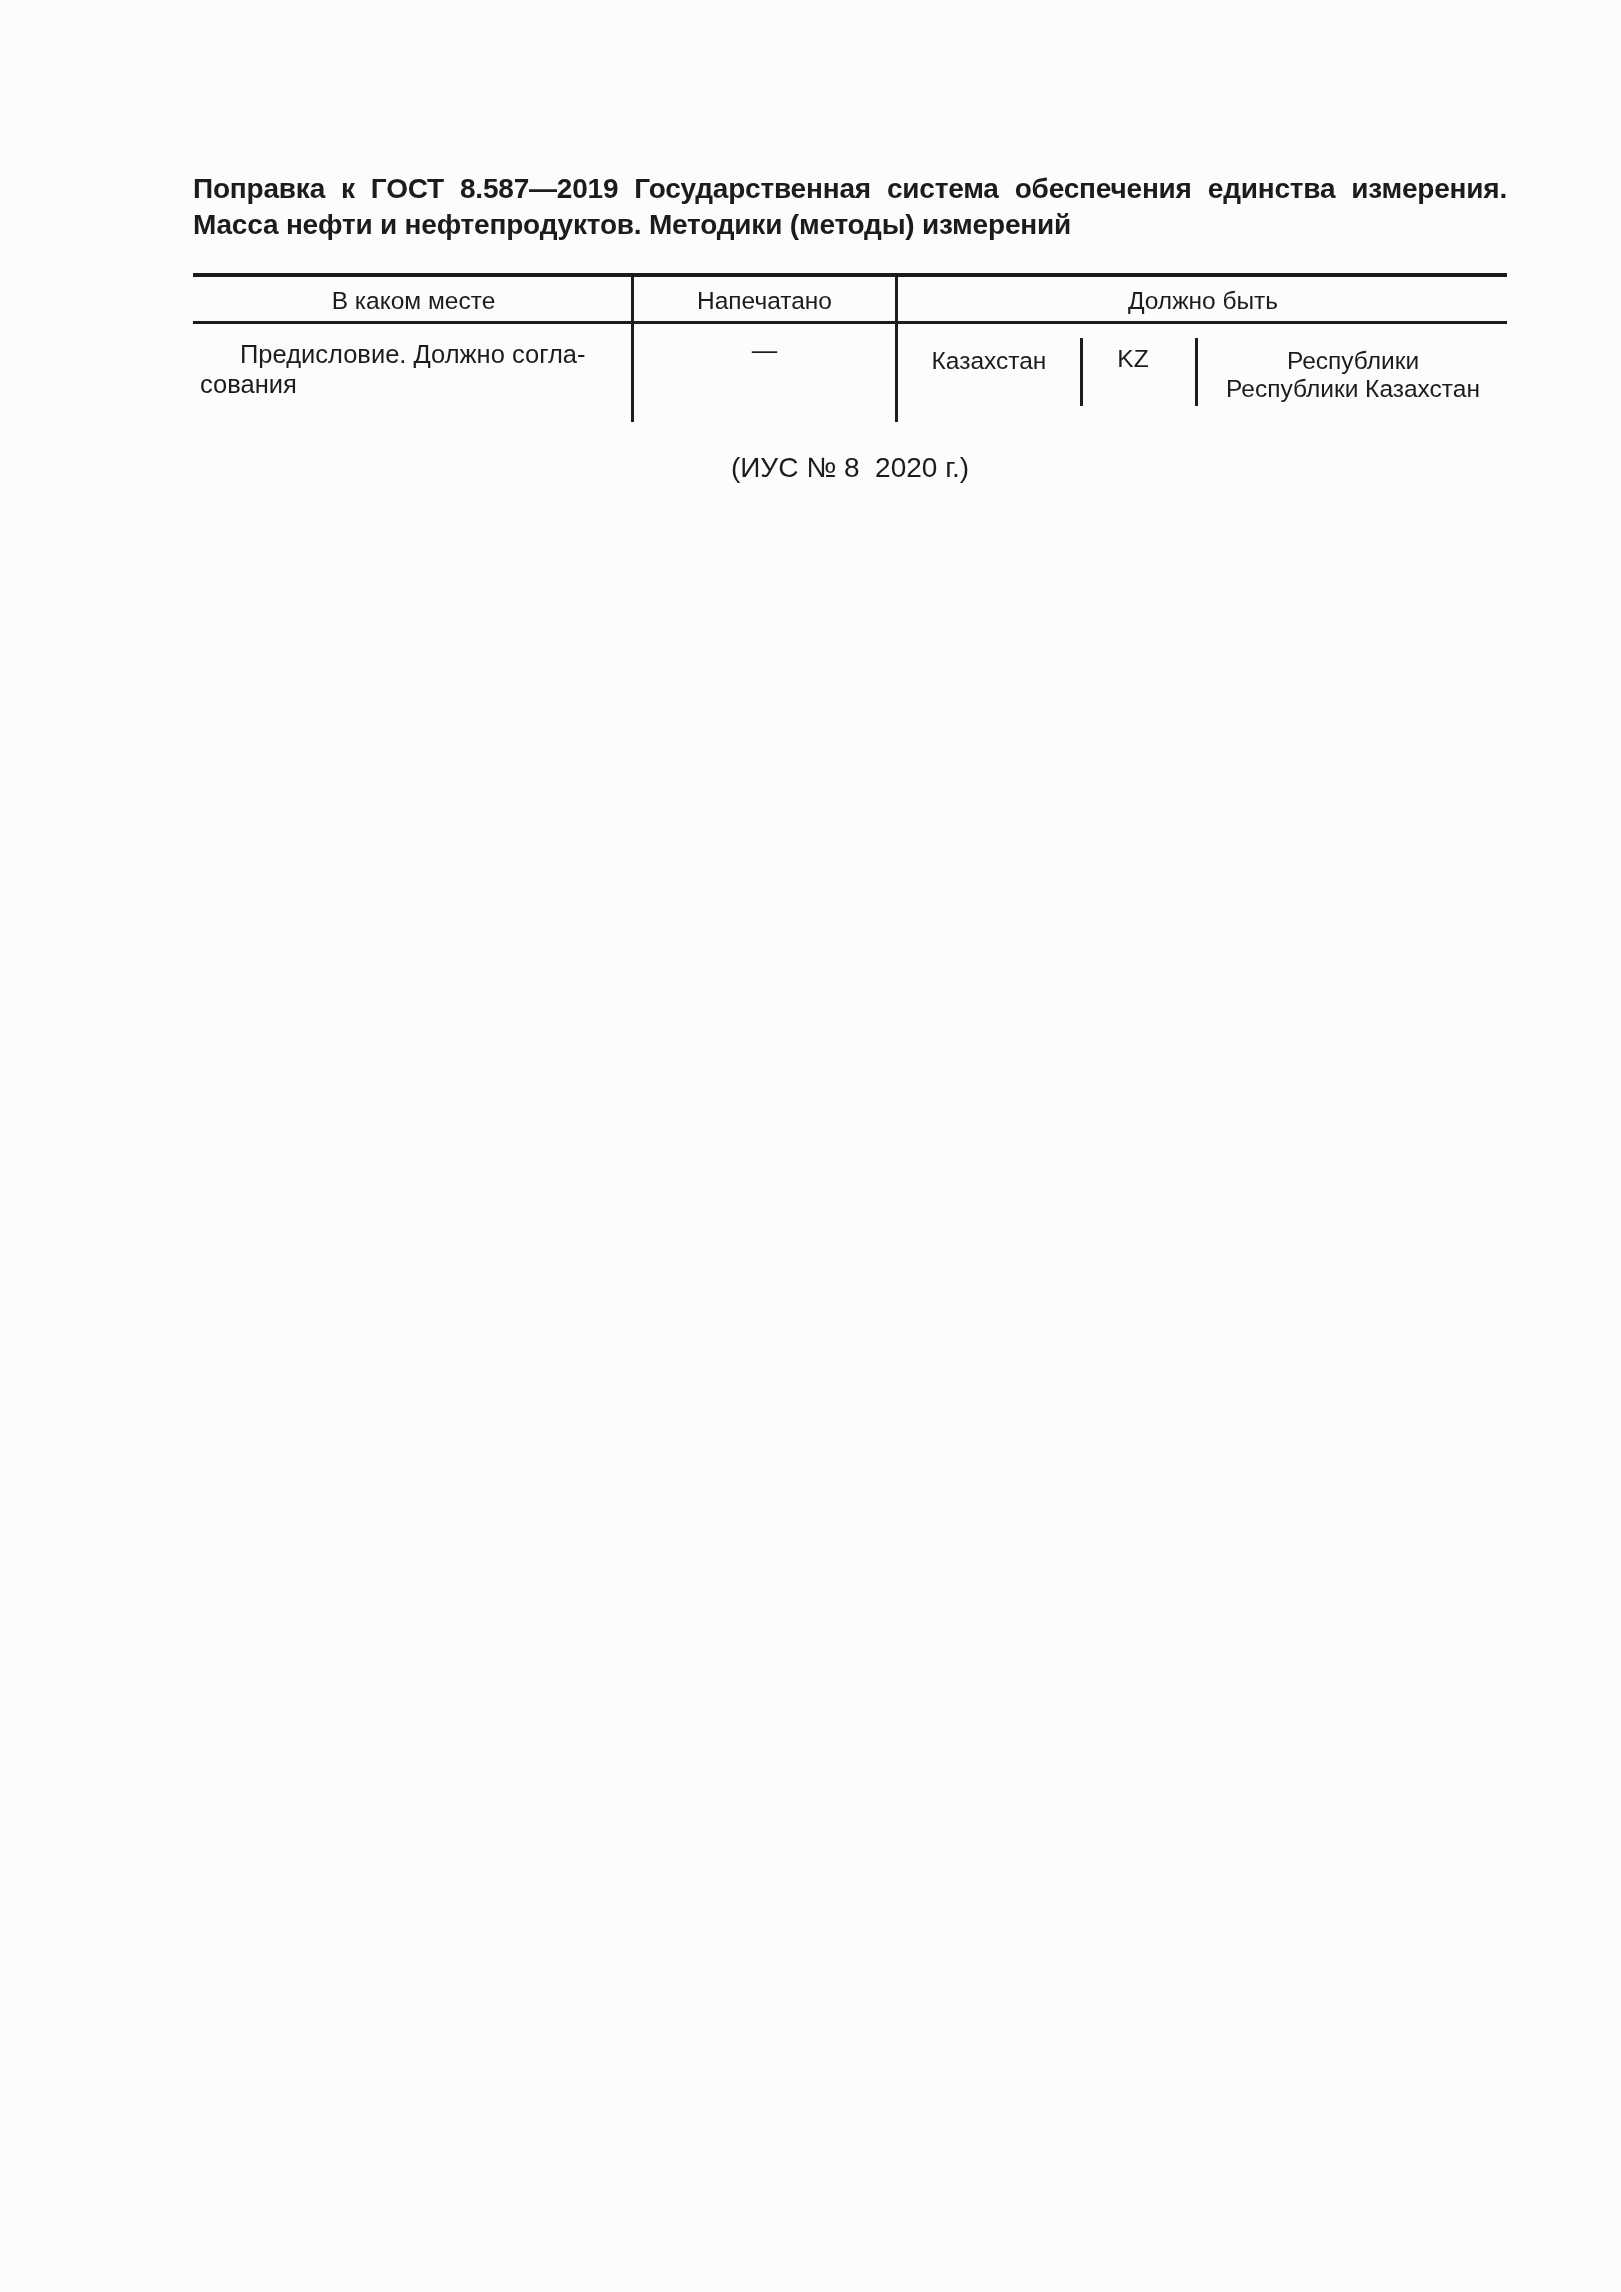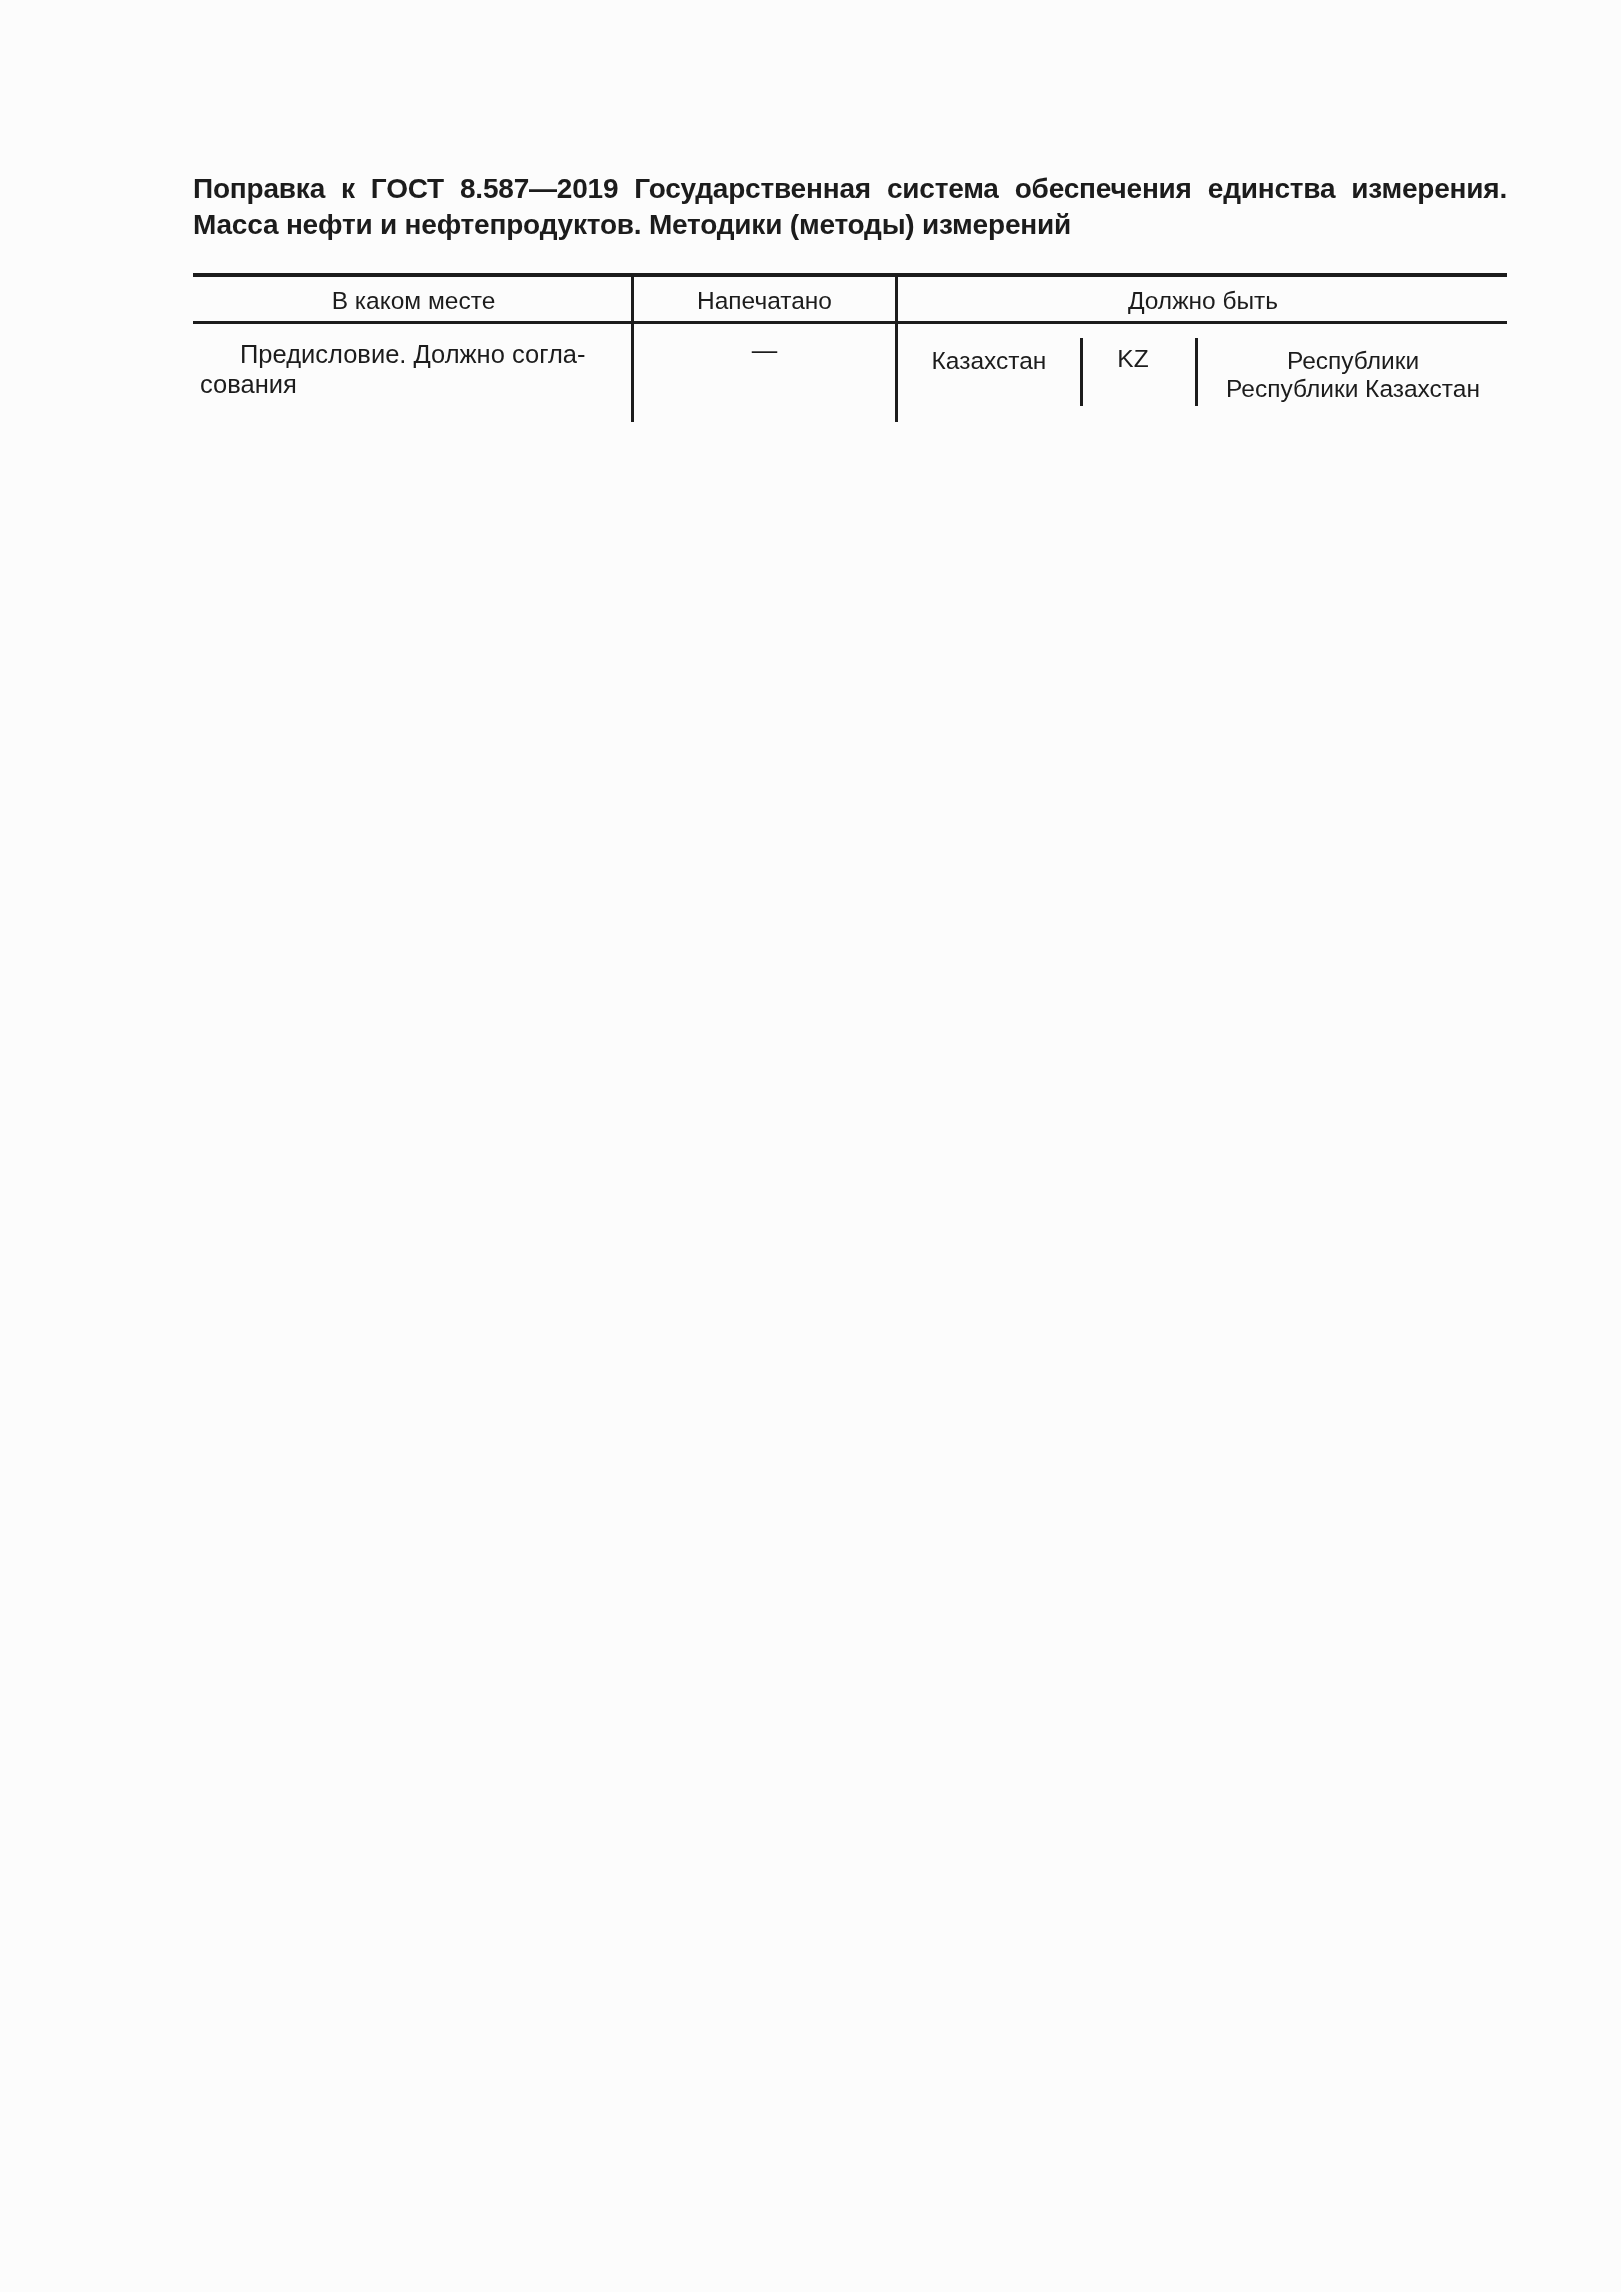--- a/index.html
+++ b/index.html
@@ -137,15 +137,16 @@
 
     <div class="cell-code">KZ</div>
 
     <div class="cell-authority">
       <div>Республики</div>
       <div>Республики Казахстан</div>
     </div>
 
   </div>
 
+  <div class="pub-note">(ИУС № 8  2020 г.)</div>
 
 </div>
 
 
 </body></html>

